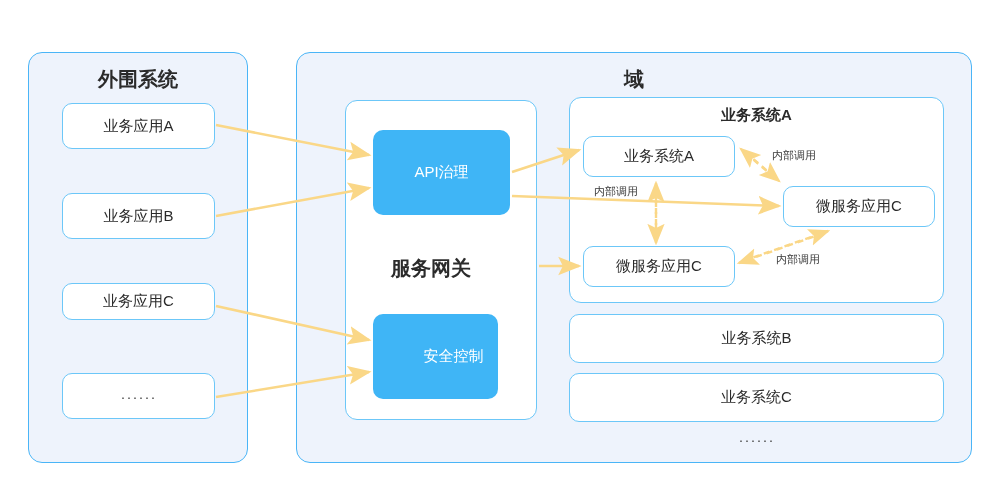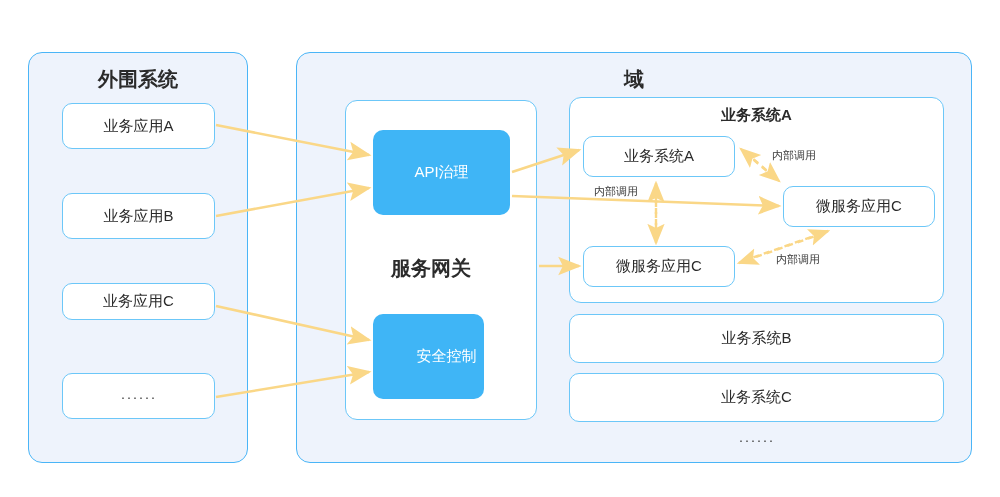--- a/index.html
+++ b/index.html
@@ -159,21 +159,21 @@
   <div class="panel-title" style="left:296px; top:66px; width:676px;">域</div>
 
   <div class="group-card" style="left:345px; top:100px; width:192px; height:320px;"></div>
 
   <div class="solidblock" style="left:373px; top:130px; width:137px; height:85px;">
     <span class="block-label">API治理</span>
   </div>
 
   <div class="gateway-title" style="left:345px; top:255px; width:172px;">服务网关</div>
 
-  <div class="solidblock" style="left:373px; top:314px; width:111px; height:85px;padding-left:36px;">
+  <div class="solidblock" style="left:373px; top:314px; width:125px; height:85px;padding-left:36px;">
     <span class="block-label">安全控制</span>
   </div>
 
   <div class="group-card" style="left:569px; top:97px; width:375px; height:206px;"></div>
   <div class="group-title" style="left:569px; top:106px; width:375px;">业务系统A</div>
 
   <div class="card" style="left:583px; top:136px; width:152px; height:41px;">
     <span class="card-label">业务系统A</span>
   </div>
 

